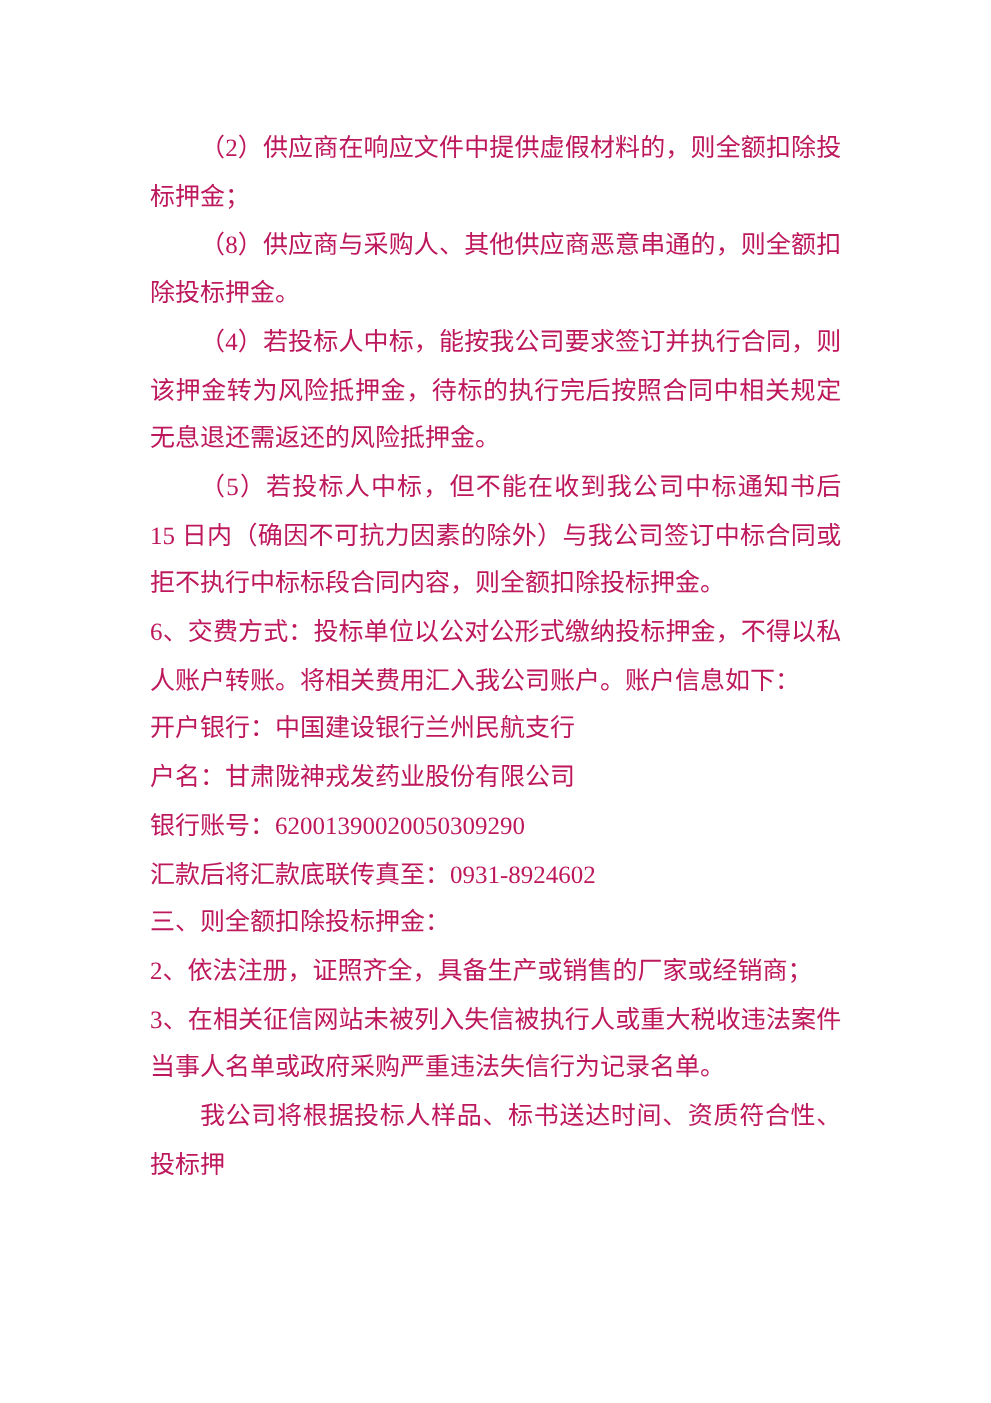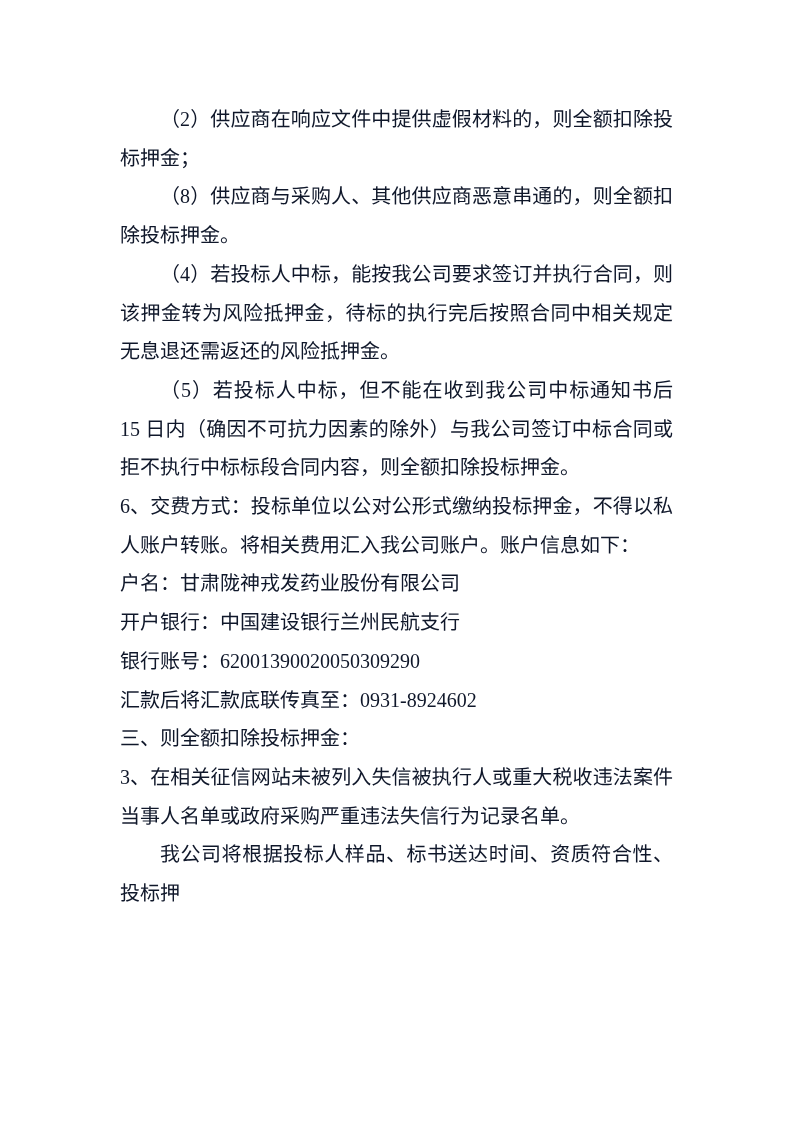--- a/index.html
+++ b/index.html
@@ -15,21 +15,21 @@
     overflow: hidden;
   }
   .doc-body {
     position: absolute;
     left: 120px;
     top: 100px;
     width: 553px;
     font-family: "Liberation Serif", "DejaVu Serif", serif;
     font-size: 20px;
     line-height: 38.7px;
-    color: #0f172a;
+    color: #be185d;
     text-align: justify;
     text-justify: inter-ideograph;
   }
   p.para {
     margin: 0;
     padding: 0;
   }
   p.para.indent {
     text-indent: 2em;
   }
@@ -38,21 +38,22 @@
 <body>
 
 <div class="page">
   <div class="doc-body">
 
   <p class="para indent">（2）供应商在响应文件中提供虚假材料的，则全额扣除投标押金；</p>
       <p class="para indent">（8）供应商与采购人、其他供应商恶意串通的，则全额扣除投标押金。</p>
       <p class="para indent">（4）若投标人中标，能按我公司要求签订并执行合同，则该押金转为风险抵押金，待标的执行完后按照合同中相关规定无息退还需返还的风险抵押金。</p>
       <p class="para indent">（5）若投标人中标，但不能在收到我公司中标通知书后 15 日内（确因不可抗力因素的除外）与我公司签订中标合同或拒不执行中标标段合同内容，则全额扣除投标押金。</p>
       <p class="para">6、交费方式：投标单位以公对公形式缴纳投标押金，不得以私人账户转账。将相关费用汇入我公司账户。账户信息如下：</p>
+      <p class="para">开户银行：中国建设银行兰州民航支行</p>
       <p class="para">户名：甘肃陇神戎发药业股份有限公司</p>
-      <p class="para">开户银行：中国建设银行兰州民航支行</p>
       <p class="para">银行账号：62001390020050309290</p>
       <p class="para">汇款后将汇款底联传真至：0931-8924602</p>
       <p class="para">三、则全额扣除投标押金：</p>
+      <p class="para">2、依法注册，证照齐全，具备生产或销售的厂家或经销商；</p>
       <p class="para">3、在相关征信网站未被列入失信被执行人或重大税收违法案件当事人名单或政府采购严重违法失信行为记录名单。</p>
       <p class="para indent">我公司将根据投标人样品、标书送达时间、资质符合性、投标押</p>
     </div>
 </div>
 
 </body></html>

